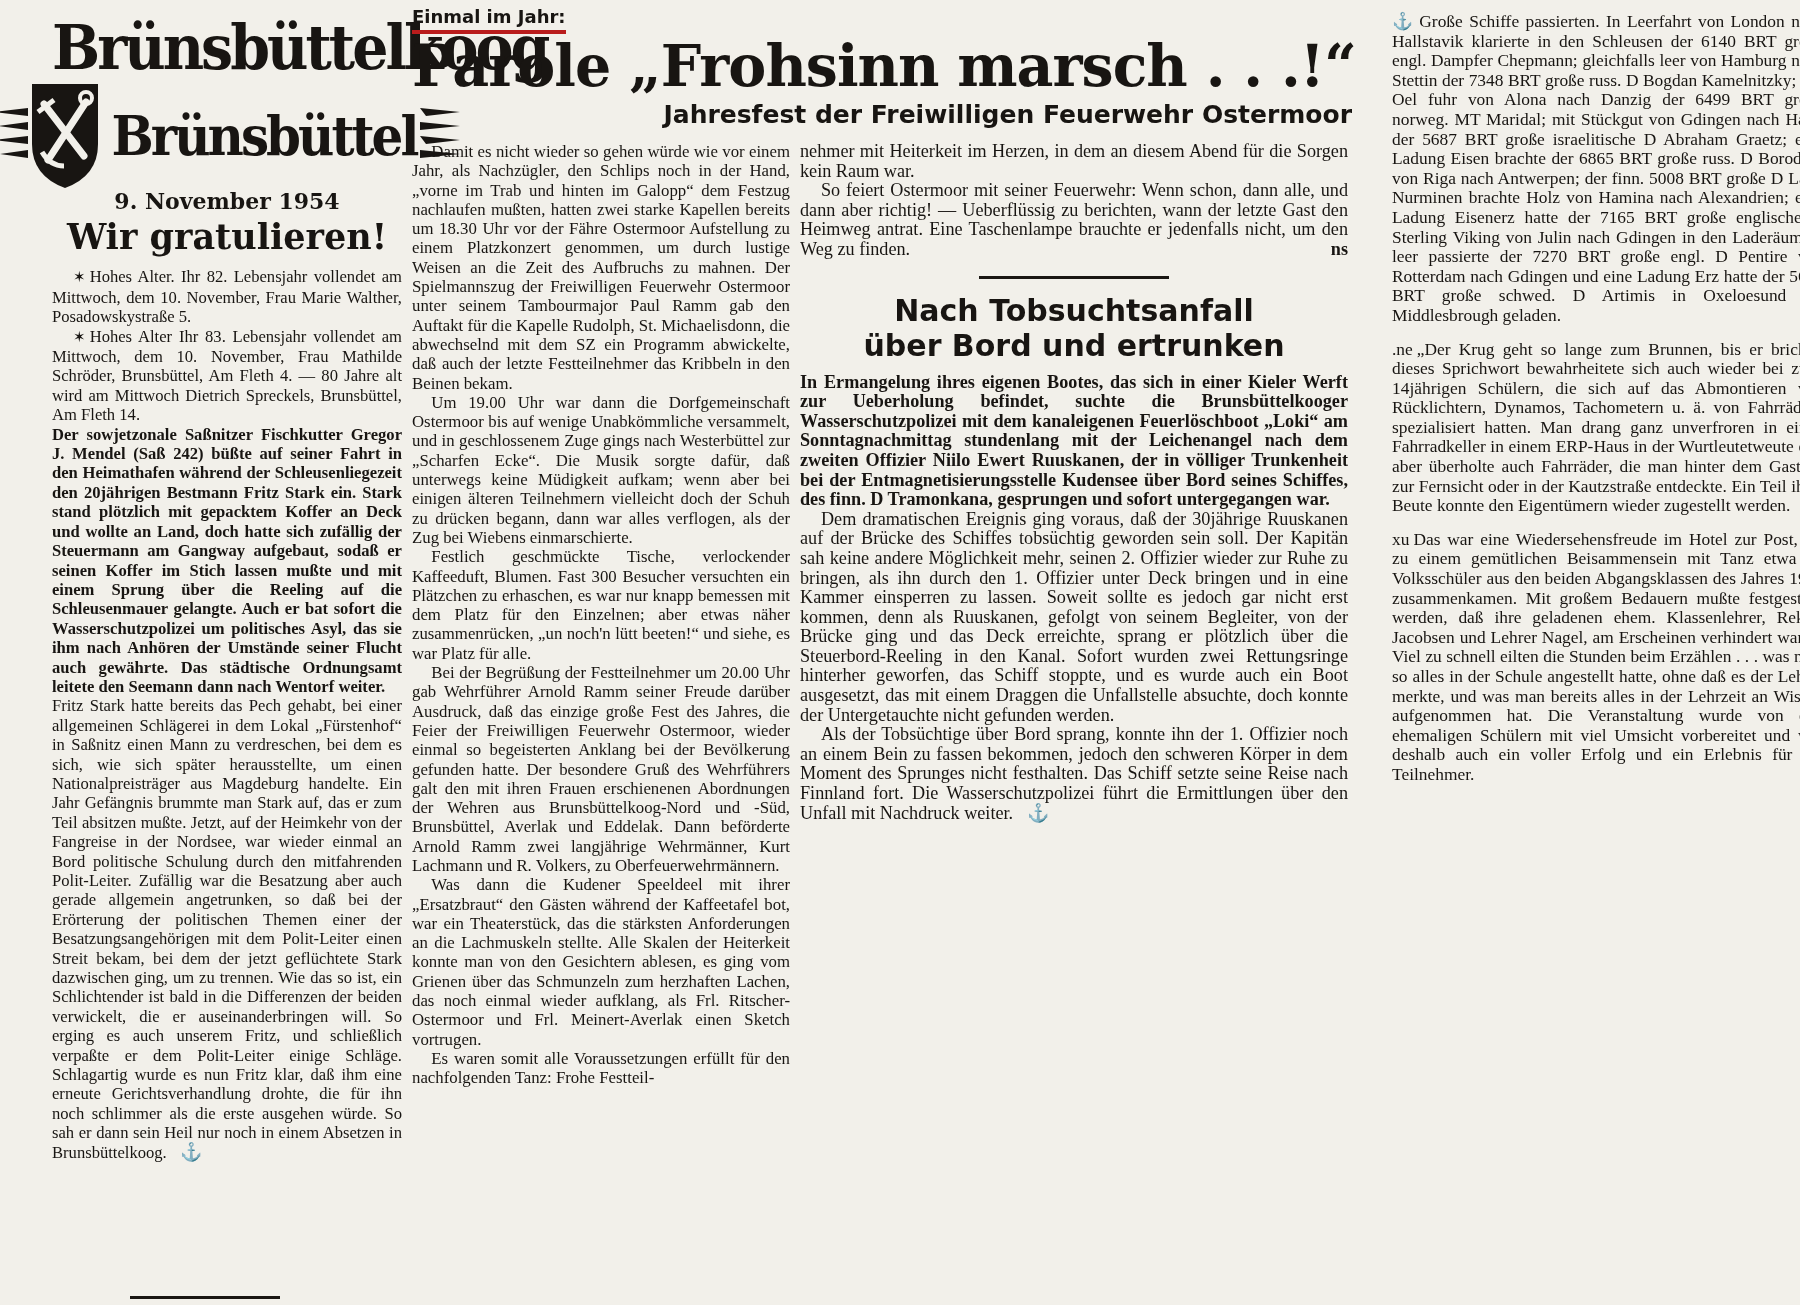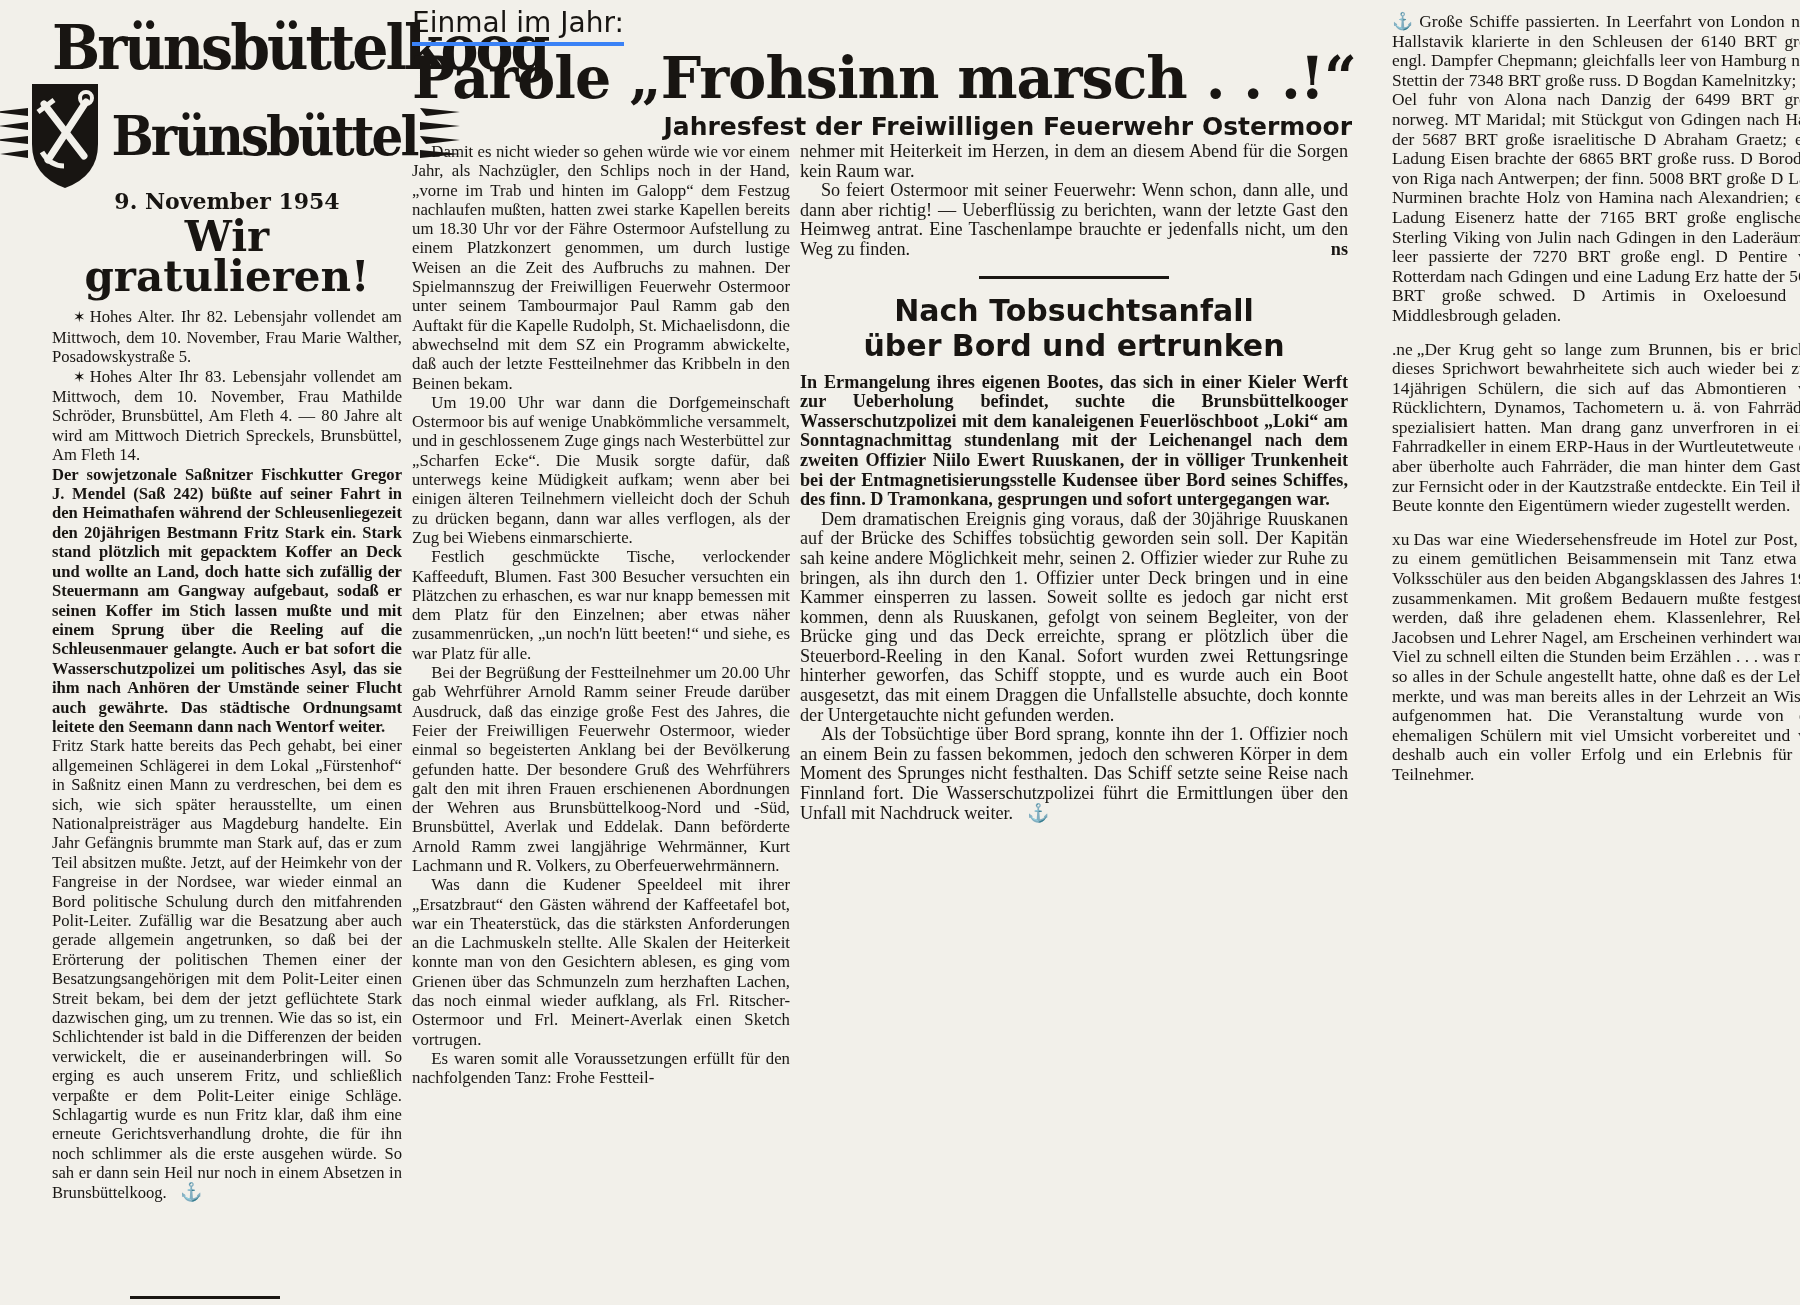--- a/index.html
+++ b/index.html
@@ -22,32 +22,32 @@
     letter-spacing:-3px;transform:scaleY(1.08);white-space:nowrap;
   }
   .mast-row2{display:flex;align-items:center;justify-content:center;margin-top:4px;height:112px;}
   .mast-line2{
     font-family:"DejaVu Serif",serif;font-weight:bold;font-size:50px;
     letter-spacing:-3px;transform:scaleY(1.1);white-space:nowrap;margin:0 4px;
   }
   .crest{flex:0 0 auto;margin-right:6px;}
   .flourish{flex:0 0 auto;}
   .date-line{font-weight:bold;font-size:22px;text-align:center;font-family:"DejaVu Serif",serif;}
-  .h-grat{font-family:"DejaVu Serif",serif;font-weight:bold;font-size:42px;line-height:40px;text-align:center;margin:6px 0 10px 0;}
+  .h-grat{font-family:"DejaVu Serif",serif;font-weight:bold;font-size:35px;line-height:40px;text-align:center;margin:6px 0 10px 0;}
   .star{font-size:15px;padding:0 4px 0 2px;}
   .h-article{font-family:"DejaVu Serif",serif;font-weight:bold;font-size:28.5px;line-height:33px;text-align:center;margin:16px 0 10px 0;text-indent:0;}
   .lead{font-weight:bold;}
   .end-anchor{font-size:18px;margin-left:14px;white-space:nowrap;}
   .col1-bottom-rule{position:absolute;left:130px;top:1296px;width:150px;height:3px;background:#1a1713;}
 
   
   #feature-head{left:412px;top:6px;width:940px;}
   .kicker{
     display:inline-block;font-family:"DejaVu Sans","Liberation Sans",sans-serif;
-    font-weight:normal;font-size:28px;border-bottom:4px solid #3b82f6;padding-bottom:3px;
+    font-weight:bold;font-size:18px;border-bottom:4px solid #b91c1c;padding-bottom:3px;
   }
   .headline{
     font-family:"DejaVu Serif",serif;font-weight:bold;font-size:57px;line-height:60px;
     margin-top:2px;white-space:nowrap;letter-spacing:-1px;
   }
   .subhead{
     font-family:"DejaVu Sans","Liberation Sans",sans-serif;font-weight:bold;font-size:25px;
     text-align:right;margin-top:4px;
   }
 

